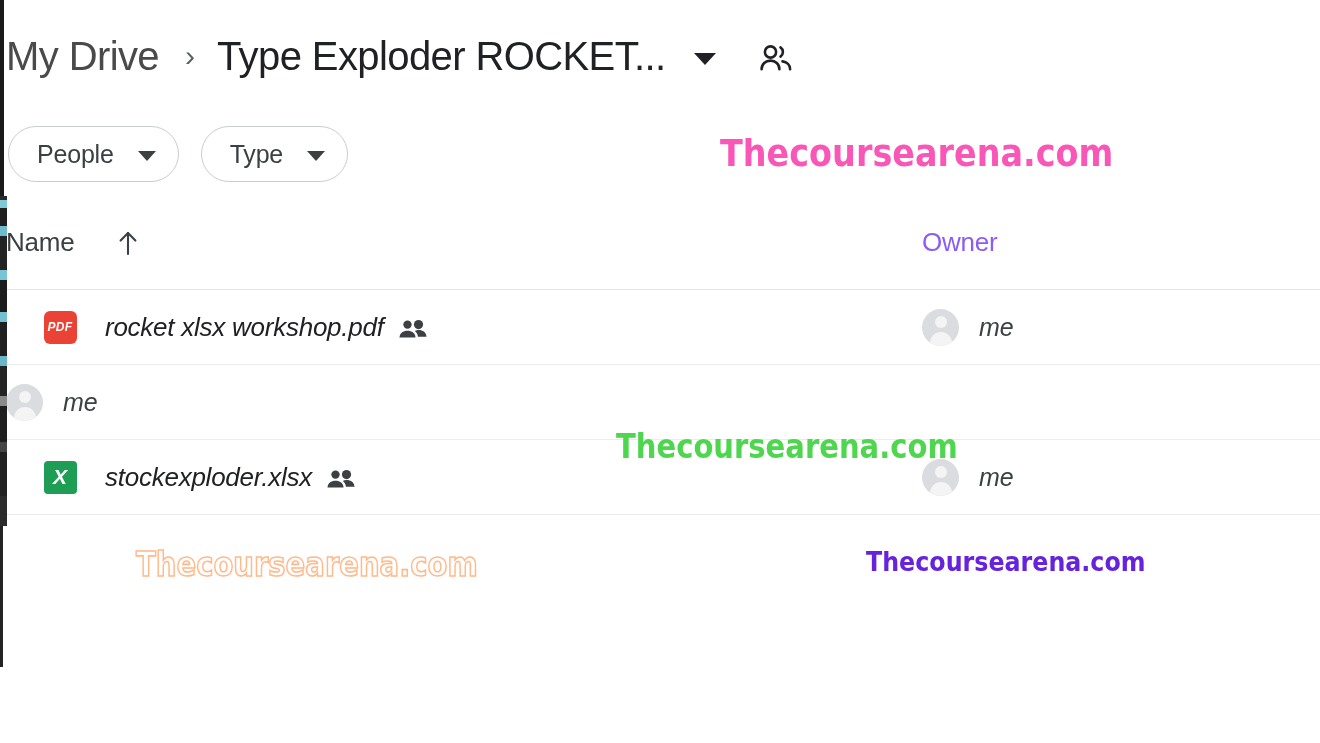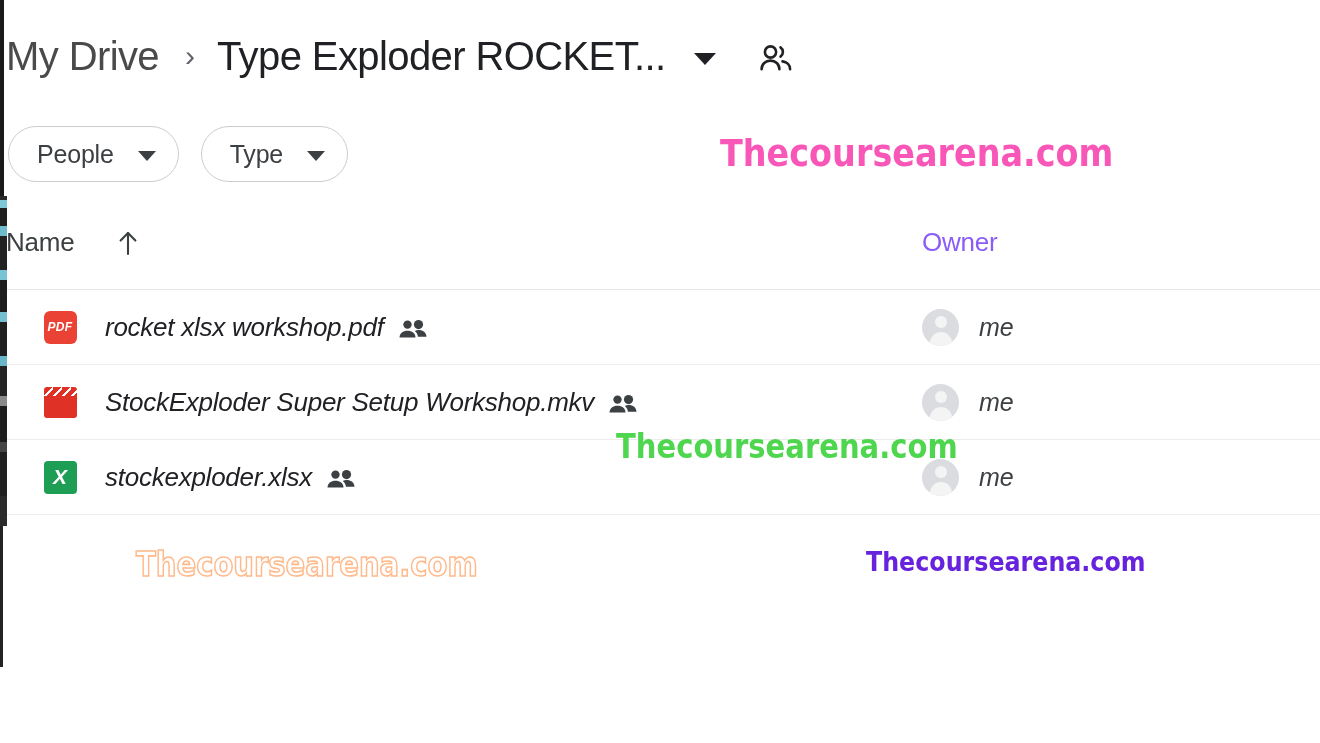--- a/index.html
+++ b/index.html
@@ -439,34 +439,20 @@
           </svg>
         </span>
       </div>
       <div class="row-owner">
         <span class="avatar"></span>
         <span class="owner-name">me</span>
       </div>
     </div>
 
     <div class="row">
-      <div class="row-name">
-        <span class="file-icon">
-          <span class="icon-video"></span>
-        </span>
-        <span class="file-name">StockExploder Super Setup Workshop.mkv</span>
-        <span class="shared-icon">
-          <svg width="30" height="20" viewBox="0 0 30 20">
-            <circle cx="9.5" cy="5.6" r="4.2" fill="#3c4043"></circle>
-            <circle cx="20.5" cy="5.6" r="4.6" fill="#3c4043"></circle>
-            <path d="M1.5 18.4c0-4 3.6-6.6 8-6.6s8 2.6 8 6.6z" fill="#3c4043"></path>
-            <path d="M16.8 11.9c1.1-.5 2.4-.8 3.7-.8 4.4 0 8 2.6 8 6.6h-8.6c0-2.2-1.2-4.3-3.1-5.8z" fill="#3c4043"></path>
-          </svg>
-        </span>
-      </div>
       <div class="row-owner">
         <span class="avatar"></span>
         <span class="owner-name">me</span>
       </div>
     </div>
 
     <div class="row">
       <div class="row-name">
         <span class="file-icon">
           <span class="icon-xls">X</span>

